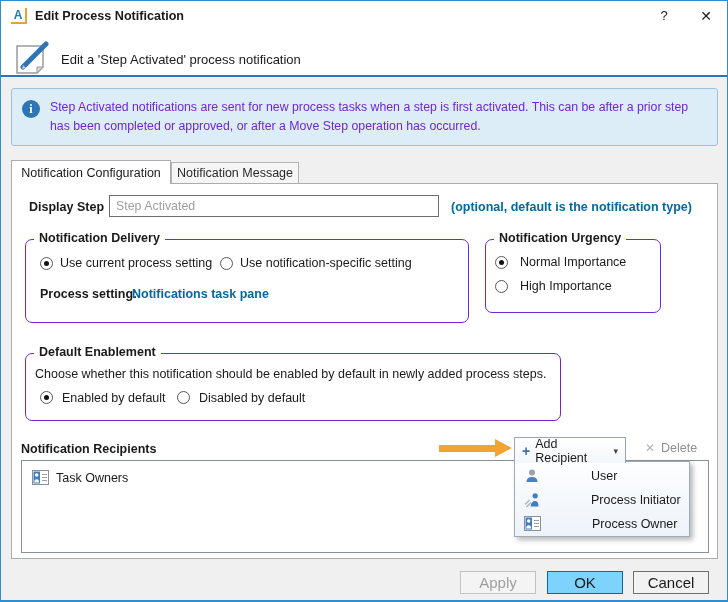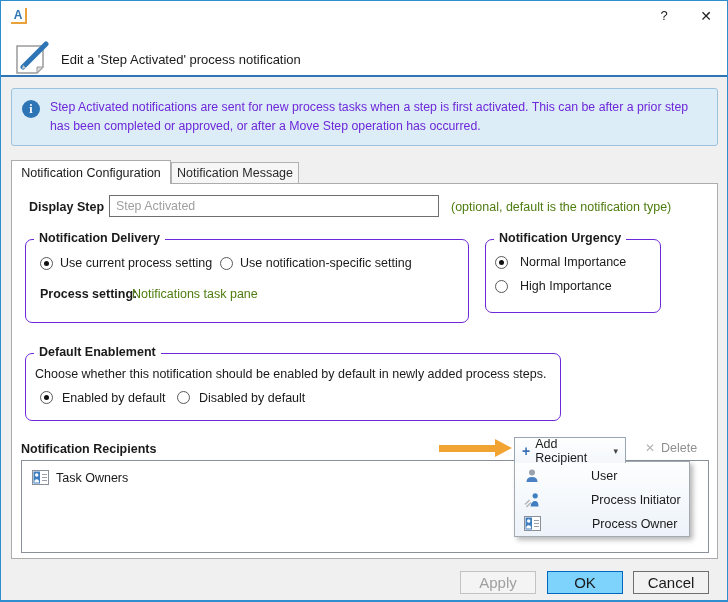--- a/index.html
+++ b/index.html
@@ -53,21 +53,21 @@
   }
   .tab-inactive {
     left:170px; top:161px; width:128px; height:21px; line-height:21px;
     background:#f6f6f6; border:1px solid #b2b2b2; border-bottom:none; z-index:1; color:#2a2a2a;
   }
 
   
   .panel { position:absolute; left:10px; top:182px; width:707px; height:376px; background:#fff; border:1px solid #acacac; z-index:2; }
 
   .lbl-b { font-weight:bold; }
-  .muted { color:#4d7c0f; }
+  .muted { color:#0369a1;font-weight:bold; }
 
   .dn-input {
     position:absolute; left:108px; top:194px; width:330px; height:22px;
     border:1px solid #6e6e6e; background:#fff; color:#9f9f9f; padding:0 6px;
     font-family:"Liberation Sans", sans-serif; font-size:12.4px;
   }
 
   .groupbox { position:absolute; border:1px solid #6d28d9; border-radius:7px; background:#fff; }
   .legend { position:absolute; top:-9px; left:8px; background:#fff; padding:0 5px; font-weight:bold; white-space:nowrap; }
 
@@ -121,20 +121,21 @@
 
   svg { display:block; }
 </style>
 </head>
 <body>
 
 <div class="window">
 
   <div class="titlebar">
     <span class="app-icon">A</span>
+    <span class="win-title">Edit Process Notification</span>
     <span class="win-btn help-btn">?</span>
     <span class="win-btn close-btn">✕</span>
   </div>
 
   <span class="abs" style="left:13px; top:40px;">
     <svg width="40" height="34" viewBox="0 0 40 34">
       <path d="M3 5 h26 v21 l-6 6 h-20 z" fill="#ffffff" stroke="#9a9a9a" stroke-width="1.5"></path>
       <path d="M29 26 l-6 6 v-6 z" fill="#d8d8d8" stroke="#9a9a9a" stroke-width="1"></path>
       <path d="M9 26 L32 3" stroke="#2e75b6" stroke-width="5" stroke-linecap="round"></path>
       <path d="M8 28 l4 -1 -3 -3 z" fill="#c9c9c9"></path>

